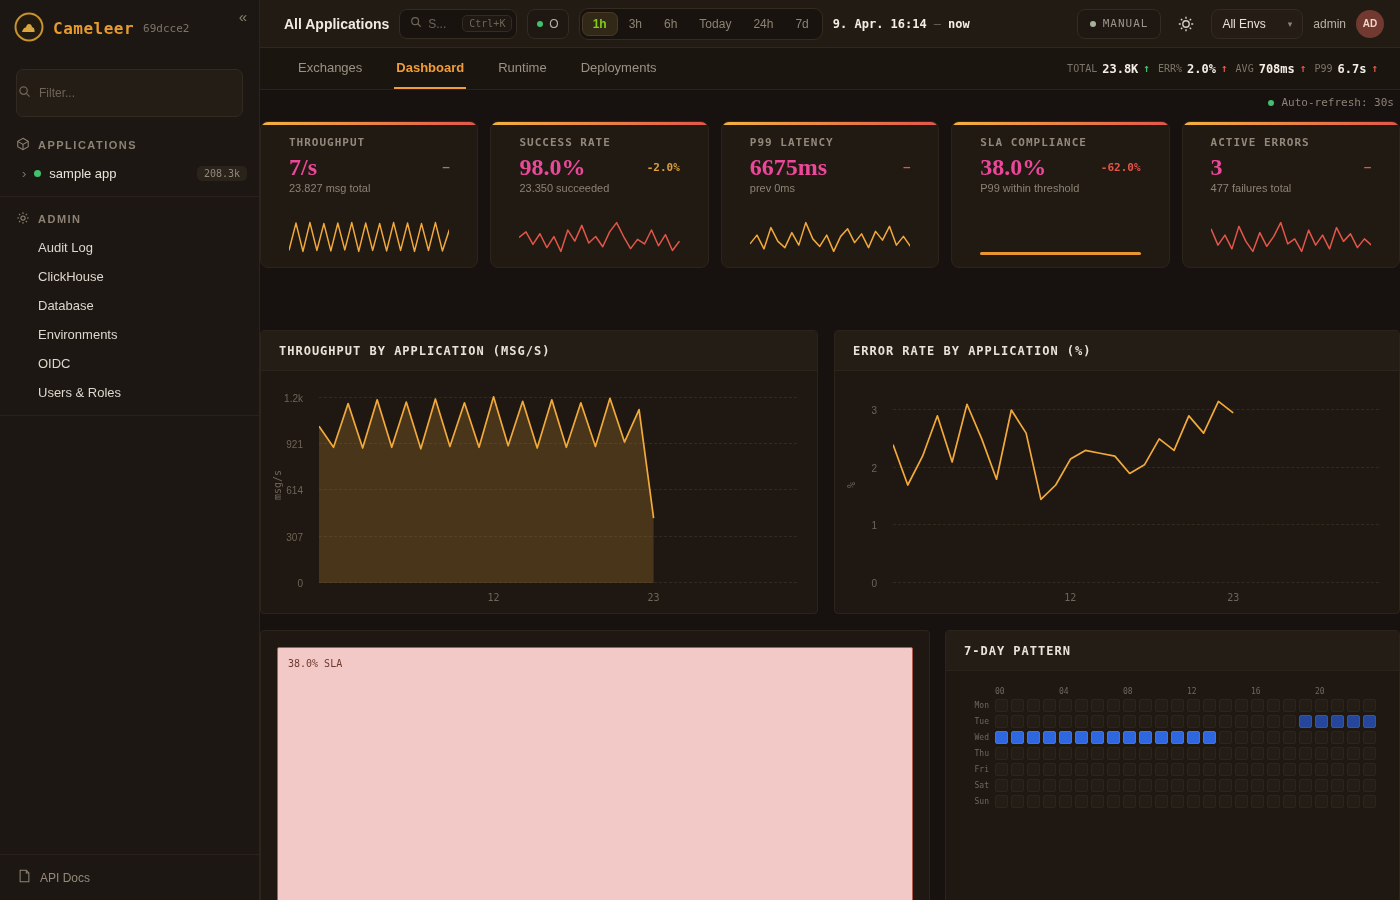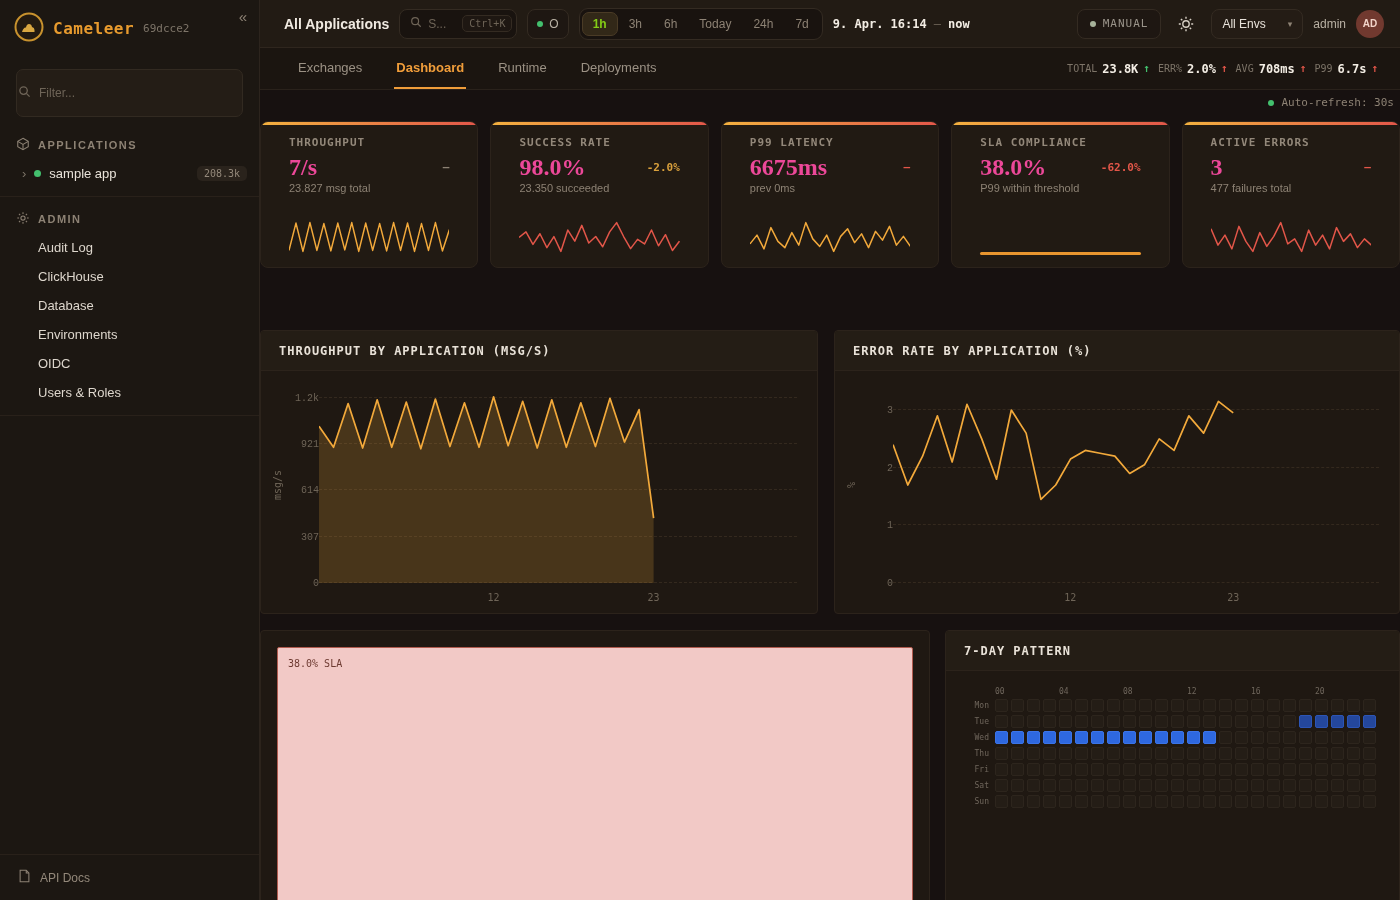--- a/index.html
+++ b/index.html
@@ -74,21 +74,21 @@
 
   
   .panel{background:#1f1812;border:1px solid #2c231b;border-radius:4px;overflow:hidden;display:flex;flex-direction:column}
   .panel-header{flex:0 0 40px;display:flex;align-items:center;padding:0 18px;background:#241d15;border-bottom:1px solid #2c231b;font-family:"DejaVu Sans Mono",monospace;font-size:12px;font-weight:bold;letter-spacing:1px;color:#e9e2d8}
   .charts-row{display:flex;gap:16px;margin-top:62px;height:284px;flex:0 0 auto}
   .panel-throughput{flex:0 0 558px}
   .panel-error{flex:1;min-width:0}
   .chart-body{display:flex;flex:1;padding:16px 20px 30px 8px}
   .y-rot{width:16px;display:flex;align-items:center;justify-content:center;color:#6e6457;font-size:10px;writing-mode:vertical-rl;transform:rotate(180deg);font-family:"DejaVu Sans Mono",monospace}
   .y-axis{position:relative;width:34px;flex:0 0 34px}
-  .y-tick{position:absolute;right:0;font-size:10px;color:#6e6457;transform:translateY(50%);font-family:Liberation Mono, monospace;white-space:nowrap}
+  .y-tick{position:absolute;right:16px;font-size:10px;color:#6e6457;transform:translateY(50%);font-family:Liberation Sans, sans-serif;white-space:nowrap}
   .plot{flex:1;position:relative;min-width:0}
   .plot svg{position:absolute;left:0;top:0;width:100%;height:100%}
   .gridline{position:absolute;left:0;right:0;height:0;border-top:1px dashed #34291e}
   .x-tick{position:absolute;bottom:-20px;font-size:10px;color:#6e6457;transform:translateX(-50%);font-family:"DejaVu Sans Mono",monospace}
 
   .bottom-row{display:flex;gap:15px;margin-top:16px;height:330px;flex:0 0 auto}
   .panel-treemap{flex:0 0 670px}
   .panel-pattern{flex:1;min-width:0}
   .treemap-area{padding:16px;flex:1}
   .treemap-rect{width:100%;height:262px;background:#f2c9c6;border:1px solid #b05a4e;border-radius:2px;padding:8px 10px;cursor:pointer}

